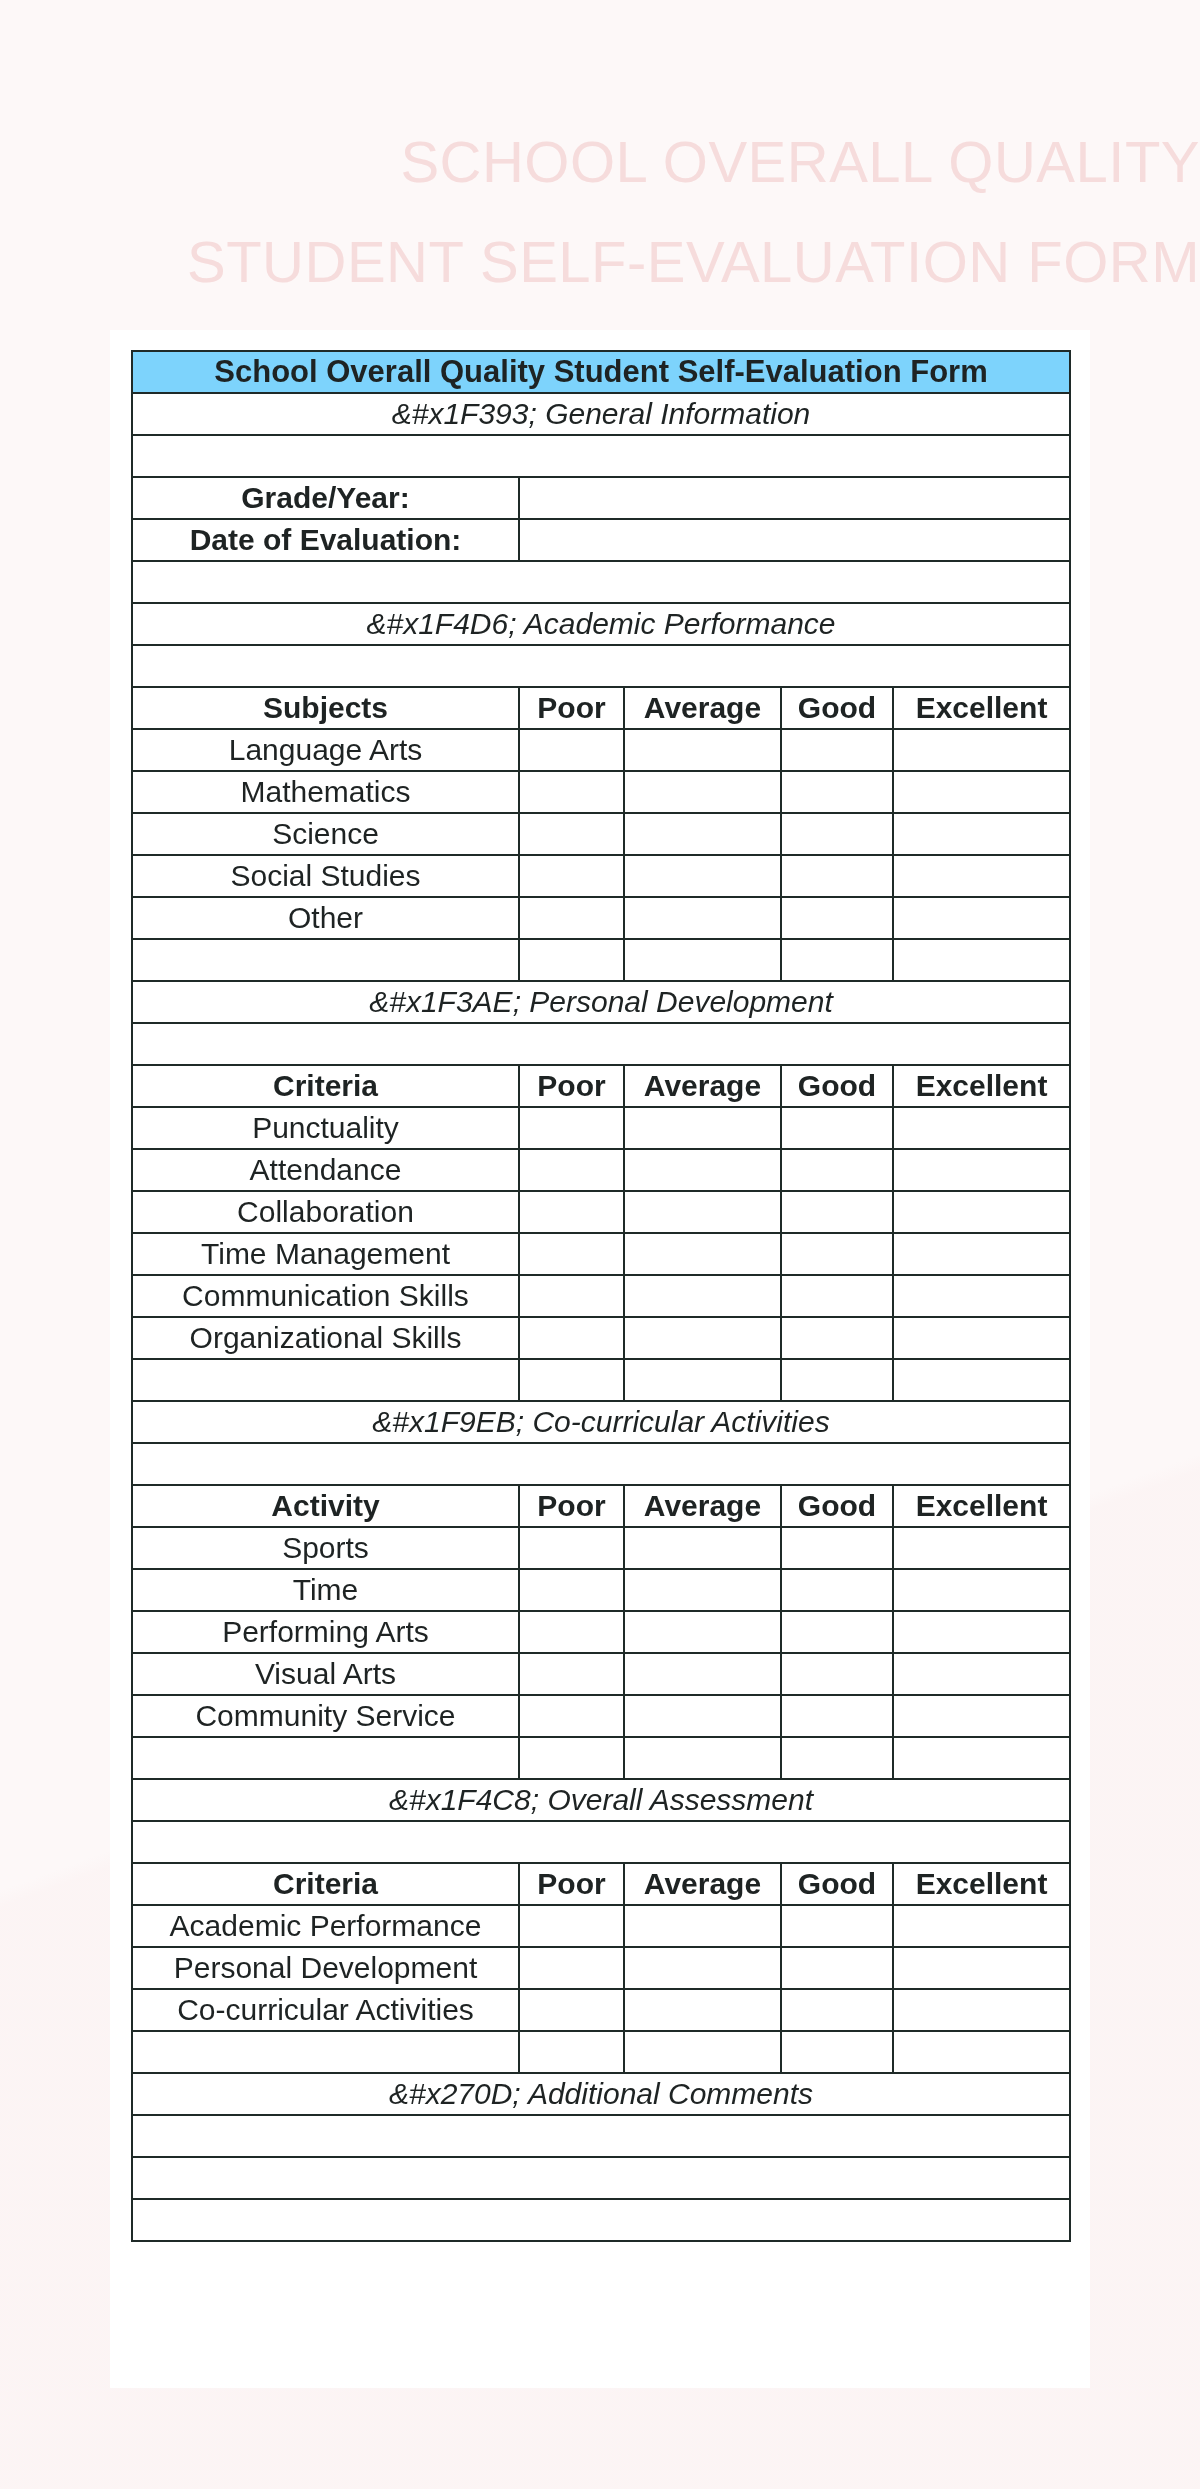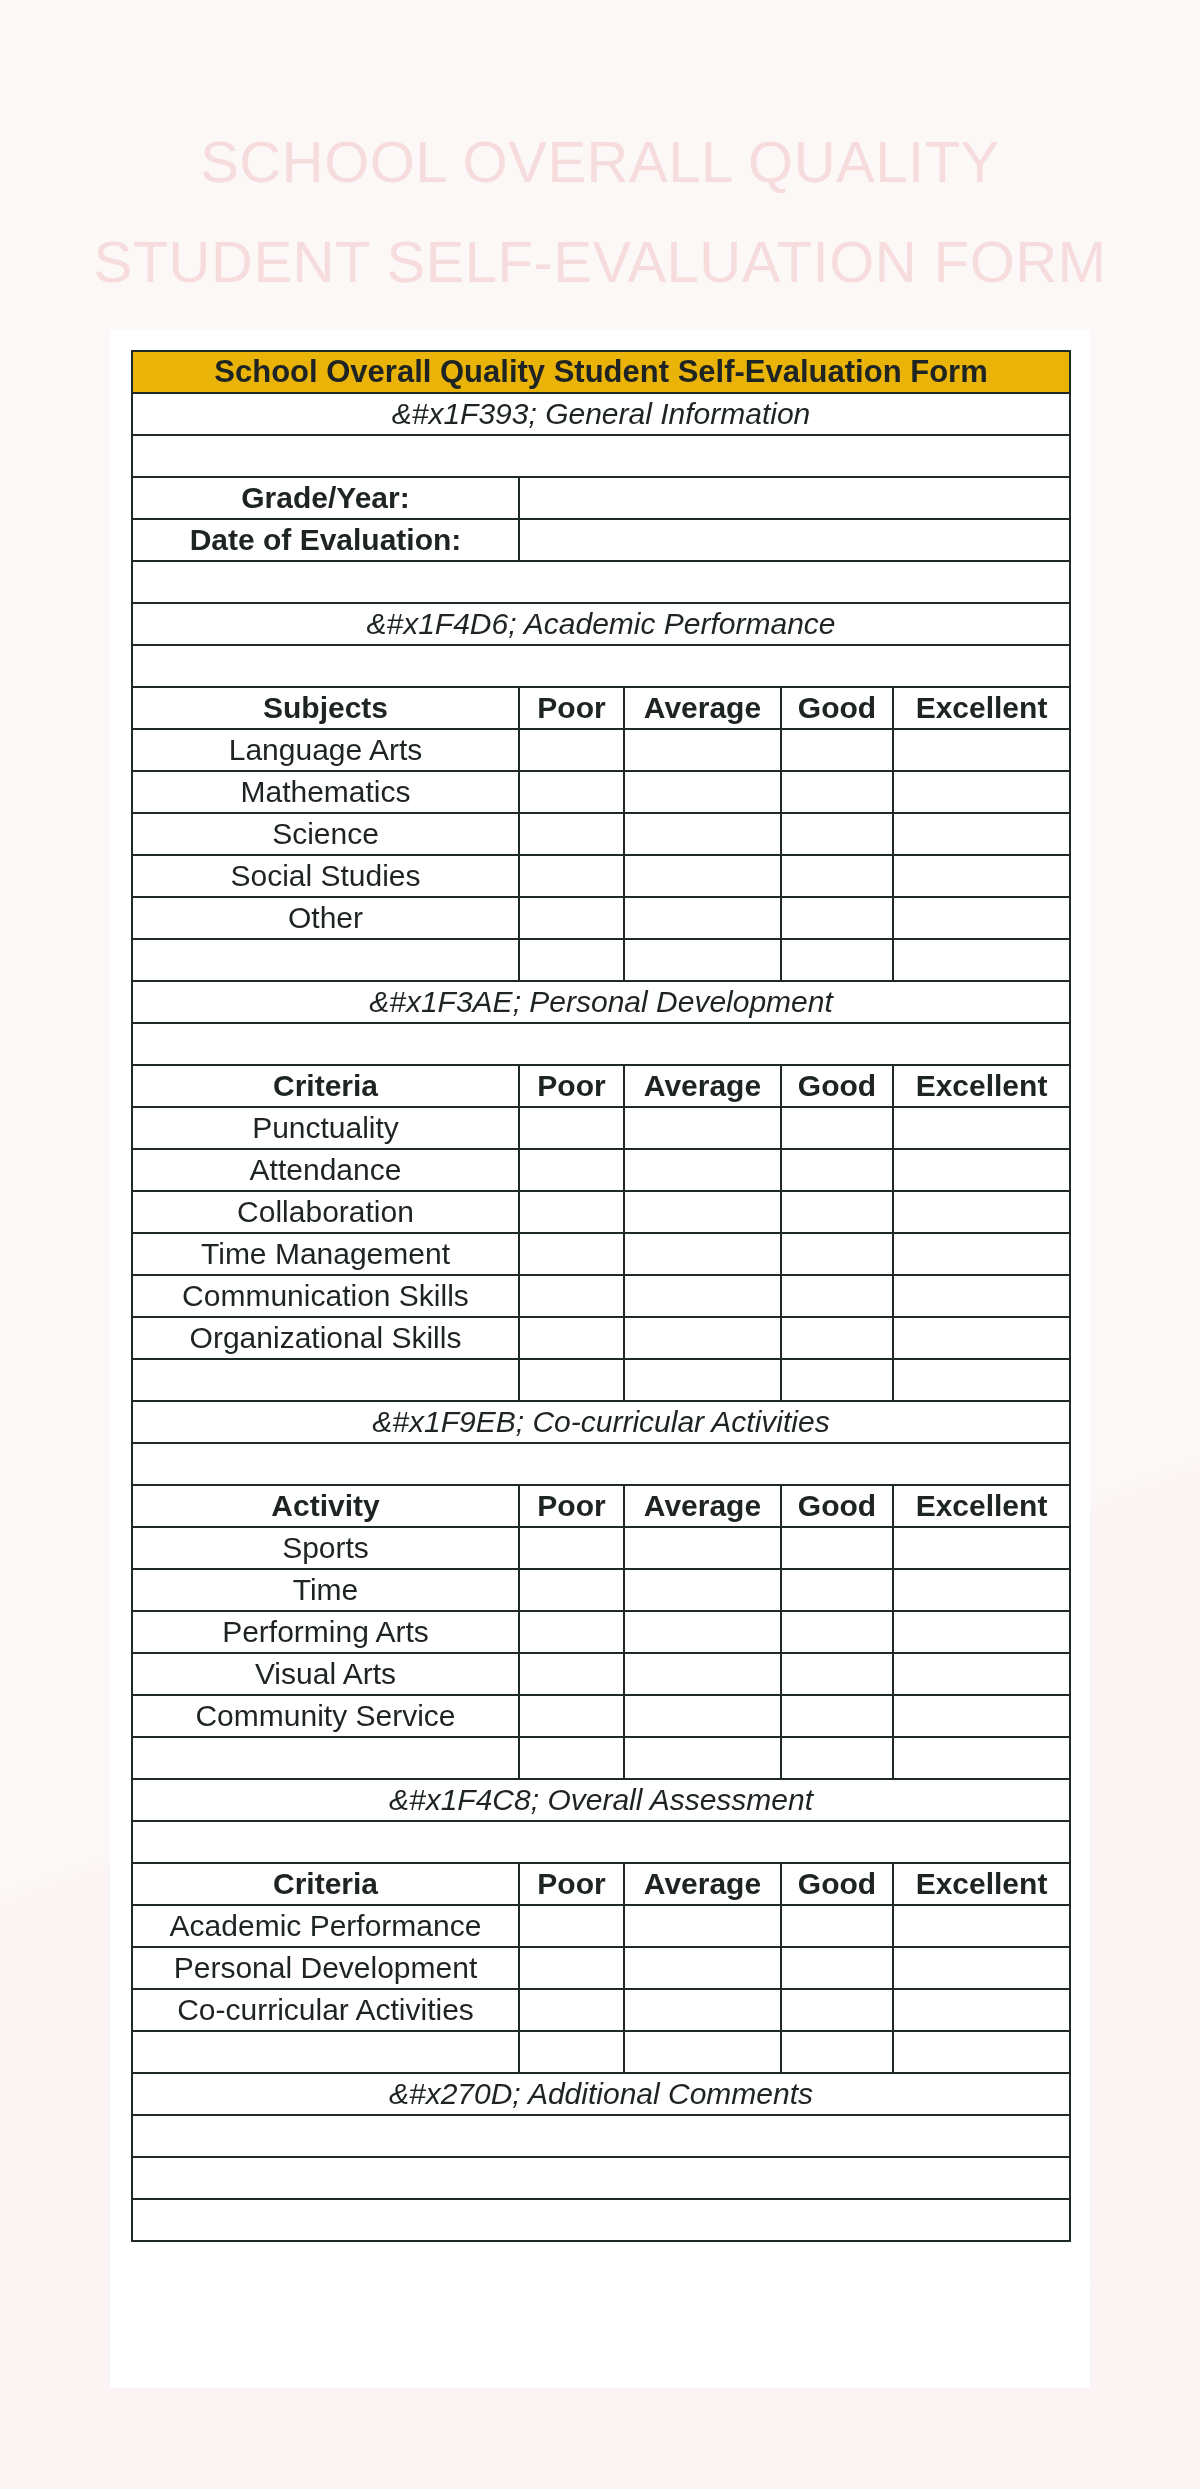--- a/index.html
+++ b/index.html
@@ -7,40 +7,40 @@
     width:1200px; height:2489px; position:relative; overflow:hidden;
     background:#fdf8f8;
     font-family:"Liberation Sans", sans-serif;
   }
   .bg-shape {
     position:absolute; left:0; top:1200px; width:1200px; height:1289px;
     background:linear-gradient(160deg, rgba(255,255,255,0) 40%, rgba(250,238,238,0.35) 41%);
     pointer-events:none;
   }
   .page-title {
-    position:absolute; left:0; top:112px; width:1200px; text-align:center;
+    position:absolute; left:0; top:112px; width:1200px; text-align:right;
     color:#f6dcdc; font-size:58px; line-height:100px; letter-spacing:0.5px;
     font-family:"Liberation Sans", sans-serif; font-weight:normal;
   }
   .page-title div { white-space:nowrap; }
   .card {
     position:absolute; left:110px; top:330px; width:980px; height:2058px;
     background:#ffffff;
   }
   table.form {
     position:absolute; left:131px; top:350px; width:938px;
     border-collapse:collapse; table-layout:fixed;
     font-family:"Liberation Sans", sans-serif; color:#1e2323;
   }
   table.form td {
     border:2px solid #1f2a28; height:40px; padding:0; text-align:center;
     font-size:30px; line-height:40px; white-space:nowrap; overflow:hidden;
   }
   table.form td.bold { font-weight:bold; }
-  table.form tr.title td { background:#eab308; font-weight:bold; font-size:31px; }
+  table.form tr.title td { background:#7dd3fc; font-weight:bold; font-size:31px; }
   table.form td.section { font-size:30px;font-style:italic; }
   col.c1 { width:387px; }
   col.c2 { width:105px; }
   col.c3 { width:157px; }
   col.c4 { width:112px; }
   col.c5 { width:177px; }
 </style>
 </head>
 <body>
 

